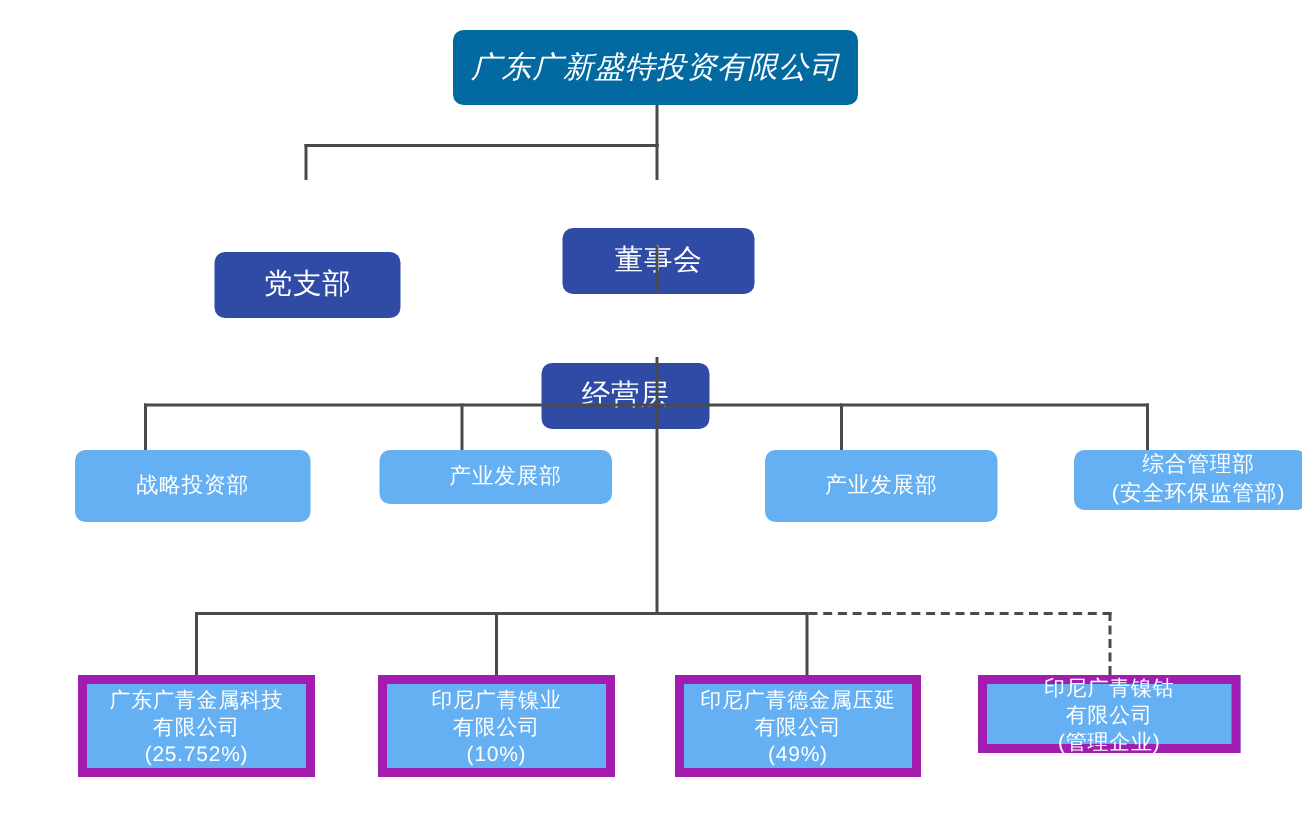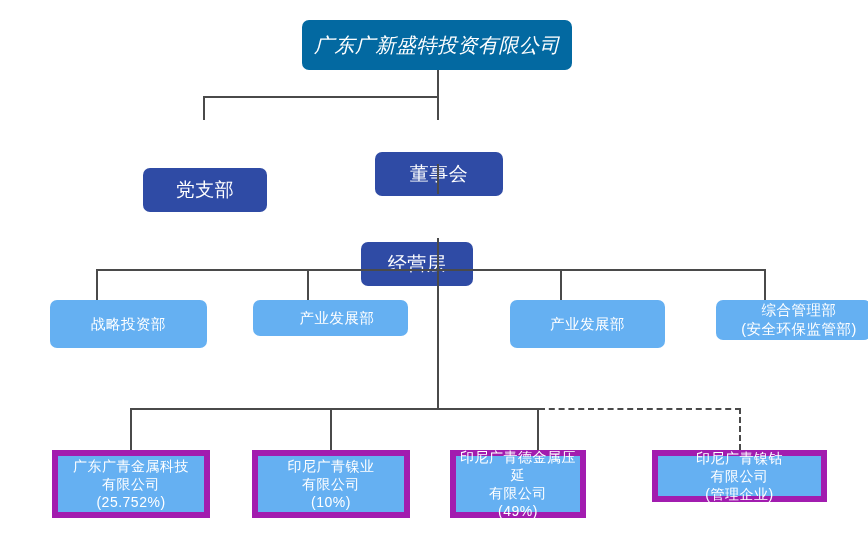--- a/index.html
+++ b/index.html
@@ -132,21 +132,21 @@
   <div class="conn-dash-v" style="left:739px; top:408px; height:42px;"></div>
 
   <div class="node node-sub" style="left:52px; top:450px; width:158px; height:68px;">广东广青金属科技
 有限公司
 (25.752%)</div>
 
   <div class="node node-sub" style="left:252px; top:450px; width:158px; height:68px;">印尼广青镍业
 有限公司
 (10%)</div>
 
-  <div class="node node-sub" style="left:450px; top:450px; width:136px; height:68px;">印尼广青德金属压延
+  <div class="node node-sub" style="left:450px; top:450px; width:164px; height:68px;">印尼广青德金属压延
 有限公司
 (49%)</div>
 
   <div class="node node-sub" style="left:652px; top:450px; width:175px; height:52px;">印尼广青镍钴
 有限公司
 (管理企业)</div>
 
 </div>
 
 </body></html>

